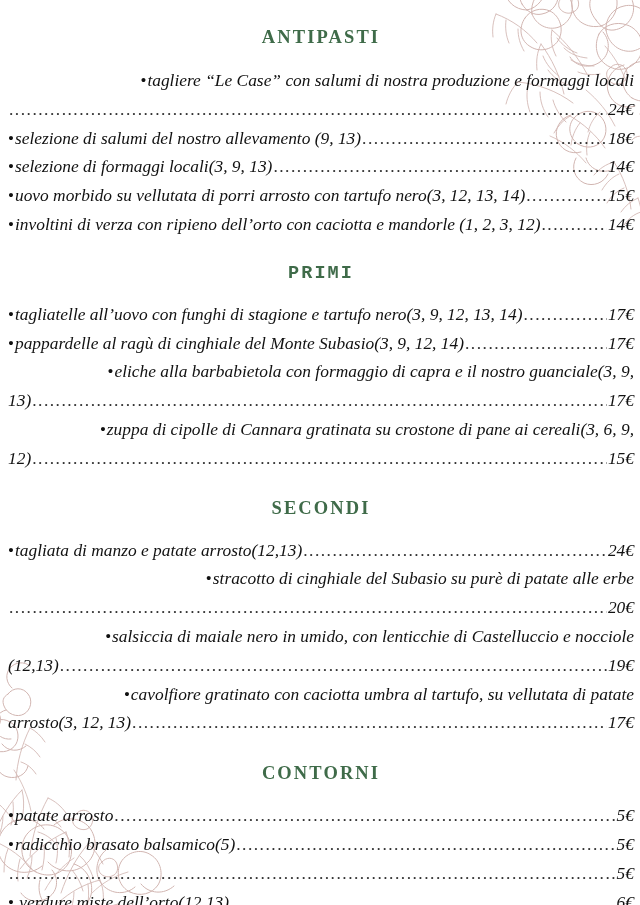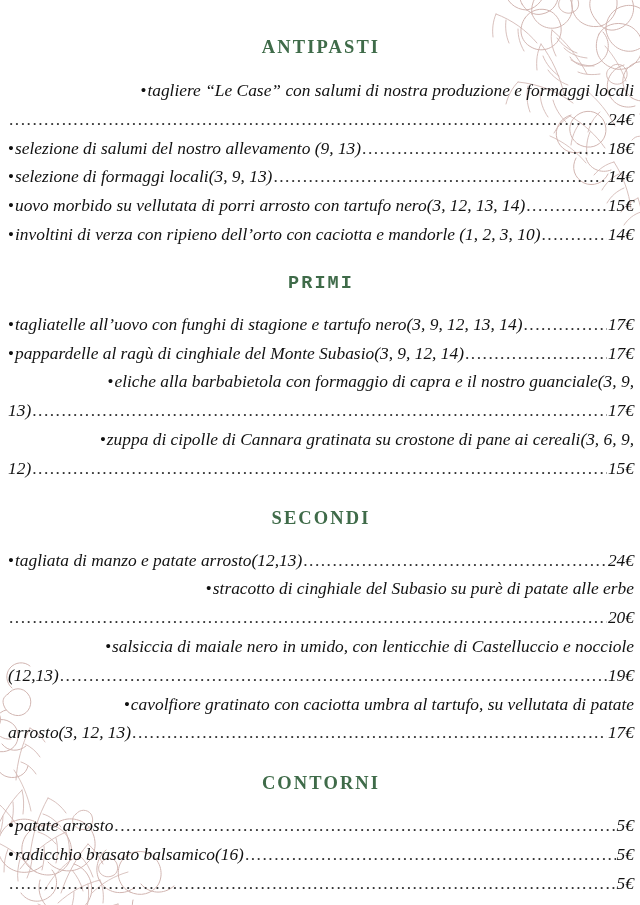--- a/index.html
+++ b/index.html
@@ -46,21 +46,21 @@
   }
 
   .section-heading {
     text-align: center;
     color: #3f6b49;
     font-size: 18.5px;
     letter-spacing: 2.1px;
     font-weight: bold;
     font-family: "Liberation Serif", "DejaVu Serif", serif;
   }
-  #heading-antipasti { margin: 37px 0 18px 0; }
+  #heading-antipasti { margin: 27px 0 18px 0; }
   #heading-primi     { margin: 24px 0 16px 0; font-family: Liberation Mono, monospace; }
   #heading-secondi   { margin: 25px 0 17px 0; }
   #heading-contorni  { margin: 26px 0 17px 0; }
 
   .items { margin: 0; }
 
   .item {
     position: relative;
     font-size: 17.4px;
     font-style: italic;
@@ -255,21 +255,21 @@
     <div class="item">
       <div class="line">
         <span class="fixed"><span class="bullet">•</span><span class="item-name">uovo morbido su vellutata di porri arrosto con tartufo nero(3, 12, 13, 14)</span></span>
         <span class="grow">................................................................................................................................................................</span>
         <span class="fixed item-price">15€</span>
       </div>
     </div>
 
     <div class="item">
       <div class="line">
-        <span class="fixed"><span class="bullet">•</span><span class="item-name">involtini di verza con ripieno dell’orto con caciotta e mandorle (1, 2, 3, 10)</span></span>
+        <span class="fixed"><span class="bullet">•</span><span class="item-name">involtini di verza con ripieno dell’orto con caciotta e mandorle (1, 2, 3, 12)</span></span>
         <span class="grow">................................................................................................................................................................</span>
         <span class="fixed item-price">14€</span>
       </div>
     </div>
 
   </div>
 
   <h2 class="section-heading" id="heading-primi">PRIMI</h2>
   <div class="items">
 
@@ -364,21 +364,21 @@
     <div class="item">
       <div class="line">
         <span class="fixed"><span class="bullet">•</span><span class="item-name">patate arrosto </span></span>
         <span class="grow">................................................................................................................................................................</span>
         <span class="fixed item-price">5€</span>
       </div>
     </div>
 
     <div class="item">
       <div class="line">
-        <span class="fixed"><span class="bullet">•</span><span class="item-name">radicchio brasato balsamico(16)</span></span>
+        <span class="fixed"><span class="bullet">•</span><span class="item-name">radicchio brasato balsamico(5)</span></span>
         <span class="grow">................................................................................................................................................................</span>
         <span class="fixed item-price"> 5€</span>
       </div>
     </div>
 
     <div class="item">
       <div class="line">
         <span class="grow">................................................................................................................................................................</span>
         <span class="fixed item-price"> 5€</span>
       </div>

